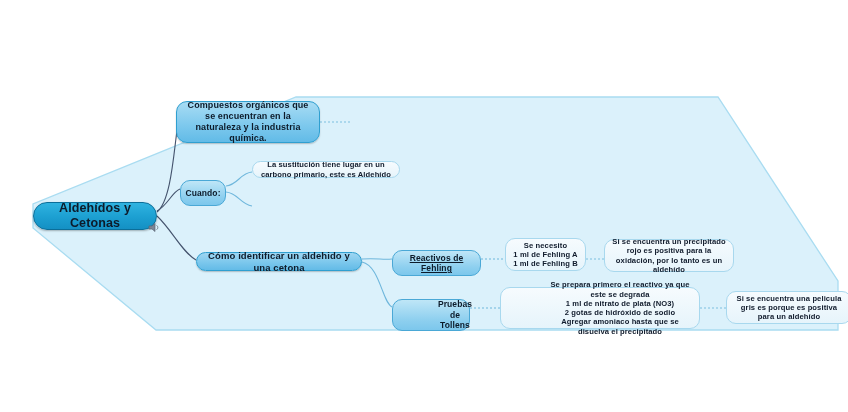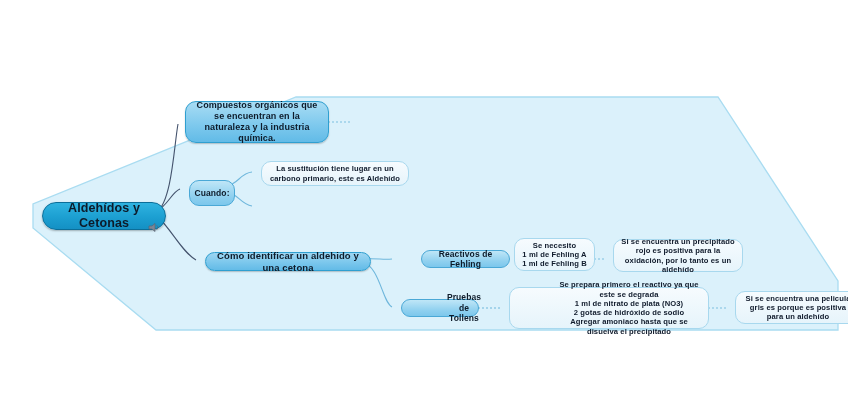--- a/index.html
+++ b/index.html
@@ -13,21 +13,20 @@
   
   #bglayer{position:absolute;left:0;top:0;width:848px;height:412px;}
 
   
   .node{
     position:absolute;box-sizing:border-box;
     display:flex;align-items:center;justify-content:center;
     text-align:center;border-radius:11px;
     color:#111b2e;letter-spacing:.1px;line-height:1.22;
     font-weight:bold;
-    margin-left:9px;
   }
   
   .n-root{
     background:linear-gradient(180deg,#2fb3e0 0%,#1c9fd1 55%,#1490c4 100%);
     border:1.6px solid #0b6e99;border-radius:16px;
     color:#0d1b2a;font-size:12.5px;
     box-shadow:0 1px 2px rgba(0,0,0,.28);
   }
   
   .n-b1{
@@ -104,44 +103,44 @@
 
   <div class="node n-b2" style="left:176px;top:101px;width:144px;height:42px;">
     <span class="ntext">Compuestos orgánicos que se encuentran en la naturaleza y la industria química.</span>
   </div>
 
 
   <div class="node n-pill" style="left:180px;top:180px;width:46px;height:26px;">
     <span class="ntext">Cuando:</span>
   </div>
 
-  <div class="node n-leaf" style="left:252px;top:161px;width:148px;height:25px;">
+  <div class="node n-leaf" style="left:252px;top:161px;width:148px;height:17px;">
     <span class="ntext">La sustitución tiene lugar en un carbono primario, este es Aldehído</span>
   </div>
 
 
   <div class="node n-b1" style="left:196px;top:252px;width:166px;height:19px;">
     <span class="ntext">Cómo identificar un aldehido y una cetona</span>
   </div>
 
-  <div class="node n-pill" style="left:412px;top:250px;width:89px;height:18px;">
+  <div class="node n-pill" style="left:392px;top:250px;width:89px;height:26px;text-decoration:underline;">
     <span class="ntext">Reactivos de Fehling</span>
   </div>
 
   <div class="node n-leaf" style="left:505px;top:238px;width:81px;height:33px;white-space:pre-line;">
     <span class="ntext">Se necesito
 1 ml de Fehling A
 1 ml de Fehling B</span>
   </div>
 
   <div class="node n-leaf" style="left:604px;top:239px;width:130px;height:33px;">
     <span class="ntext">Si se encuentra un precipitado rojo es positiva para la oxidación, por lo tanto es un aldehído</span>
   </div>
 
-  <div class="node n-pill" style="left:392px;top:299px;width:78px;height:18px;padding-left:48px;">
+  <div class="node n-pill" style="left:392px;top:299px;width:78px;height:32px;padding-left:48px;">
     <span class="ntext">Pruebas de Tollens</span>
   </div>
 
   <div class="node n-leaf" style="left:500px;top:287px;width:200px;height:42px;white-space:pre-line;padding-left:40px;">
     <span class="ntext">Se prepara primero el reactivo ya que este se degrada
 1 ml de nitrato de plata (NO3)
 2 gotas de hidróxido de sodio
 Agregar amoniaco hasta que se disuelva el precipitado</span>
   </div>
 

